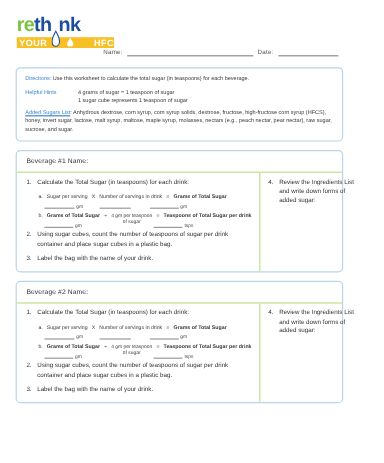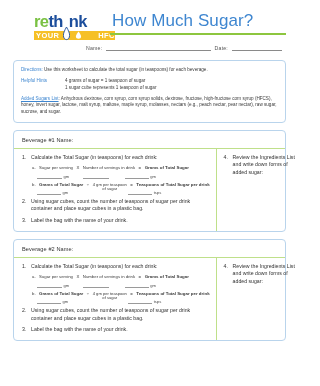--- a/index.html
+++ b/index.html
@@ -17,21 +17,20 @@
     padding:0;
     background:#fff;
   }
 
   
   .header{
     display:flex;
     align-items:flex-start;
     padding:10px 12px 0 14px;
     gap:8px;
-    margin-left:20px;
   }
   .logo{
     width:68px;
     flex:0 0 68px;
     padding-top:3px;
   }
   .logo-top{
     font-size:16.5px;
     font-weight:bold;
     letter-spacing:-0.6px;
@@ -244,24 +243,20 @@
               <path d="M3.5 1 C1.2 5, 0.4 7.4, 0.4 9.4 C0.4 11.9, 1.8 13.6, 3.5 13.6 C5.2 13.6, 6.6 11.9, 6.6 9.4 C6.6 7.4, 5.8 5, 3.5 1 Z" fill="#ffffff" stroke="#1c4e9c" stroke-width="0.9"></path>
             </svg></span><span class="logo-ink">nk</span></div>
       <div class="logo-bottom">
         <span>YOUR</span>
         <span class="lb-drop"><svg width="7" height="8" viewBox="0 0 7 8">
               <path d="M3.5 0.6 C1.5 3.4, 0.9 4.8, 0.9 5.8 C0.9 7.1, 2 7.7, 3.5 7.7 C5 7.7, 6.1 7.1, 6.1 5.8 C6.1 4.8, 5.5 3.4, 3.5 0.6 Z" fill="#ffffff"></path>
             </svg></span>
         <span>HFCS</span>
       </div>
     </div>
-    <div class="title-wrap">
-      <div class="title">How Much Sugar?</div>
-      <div class="title-rule"></div>
-    </div>
   </div>
 
   <div class="namedate">
     <span class="nd-label">Name:</span>
     <span class="nd-line"></span>
     <span class="nd-label">Date:</span>
     <span class="nd-line date"></span>
   </div>
 
   <div class="box dir-box">

